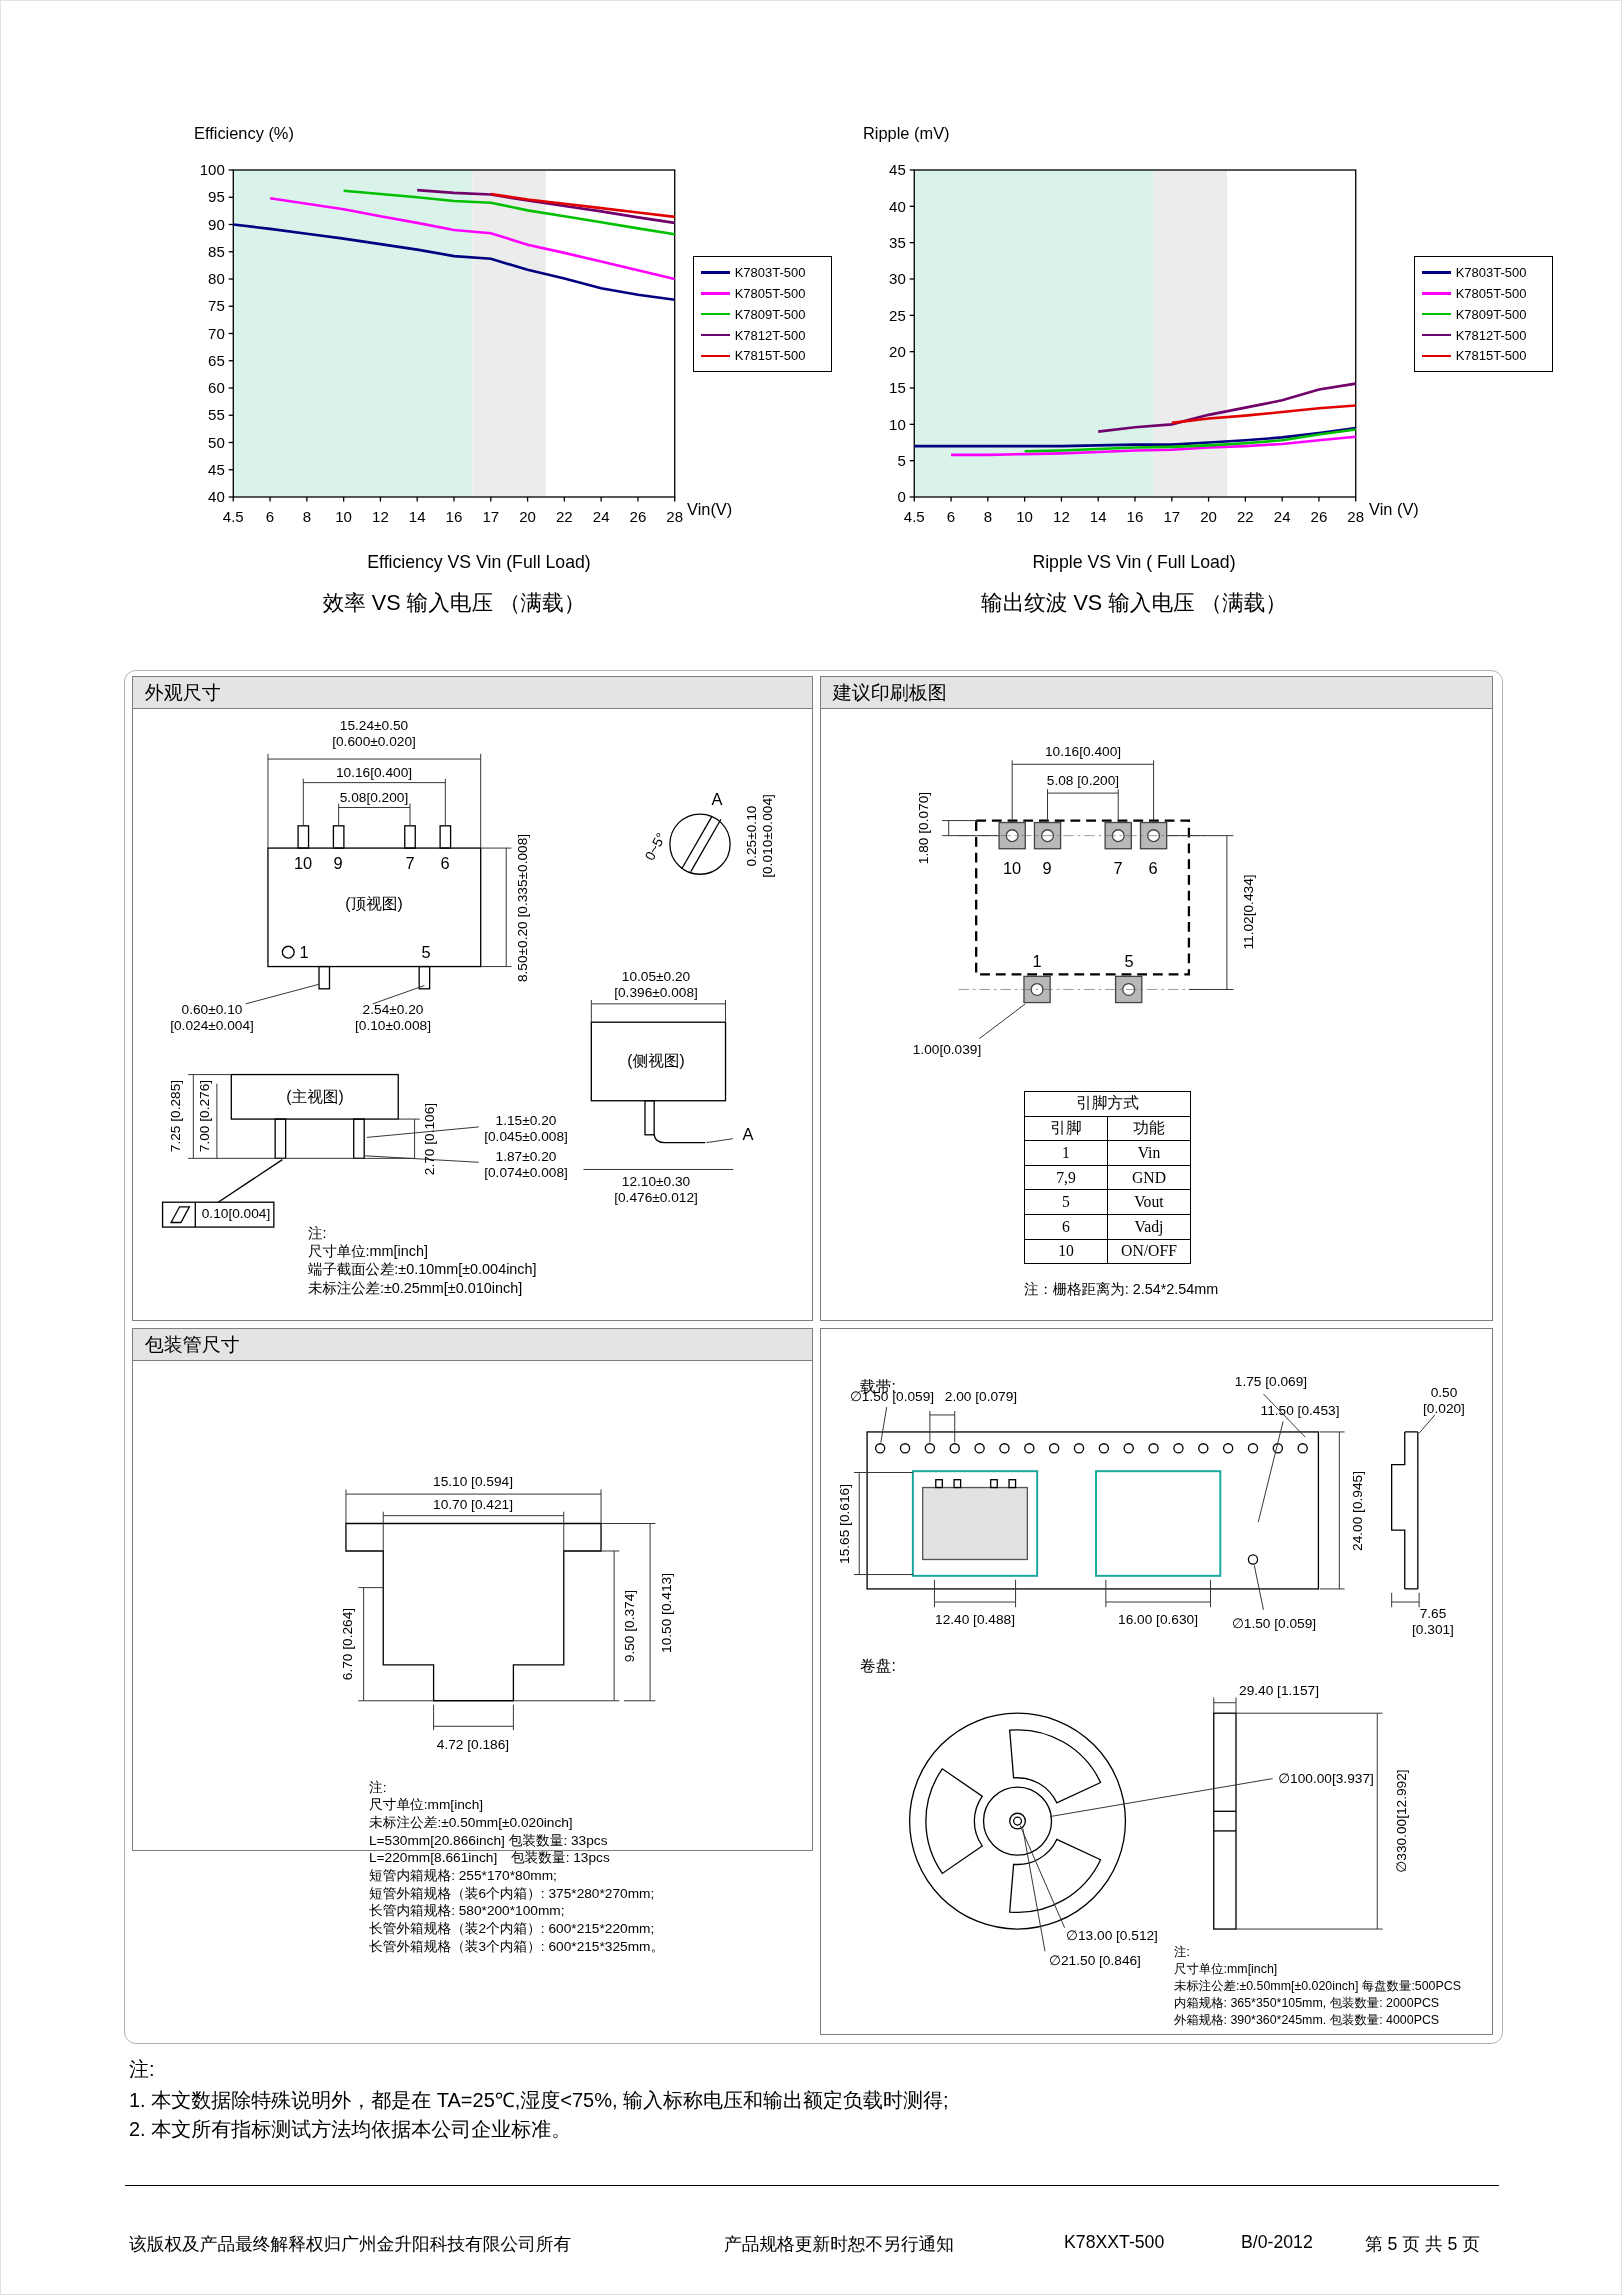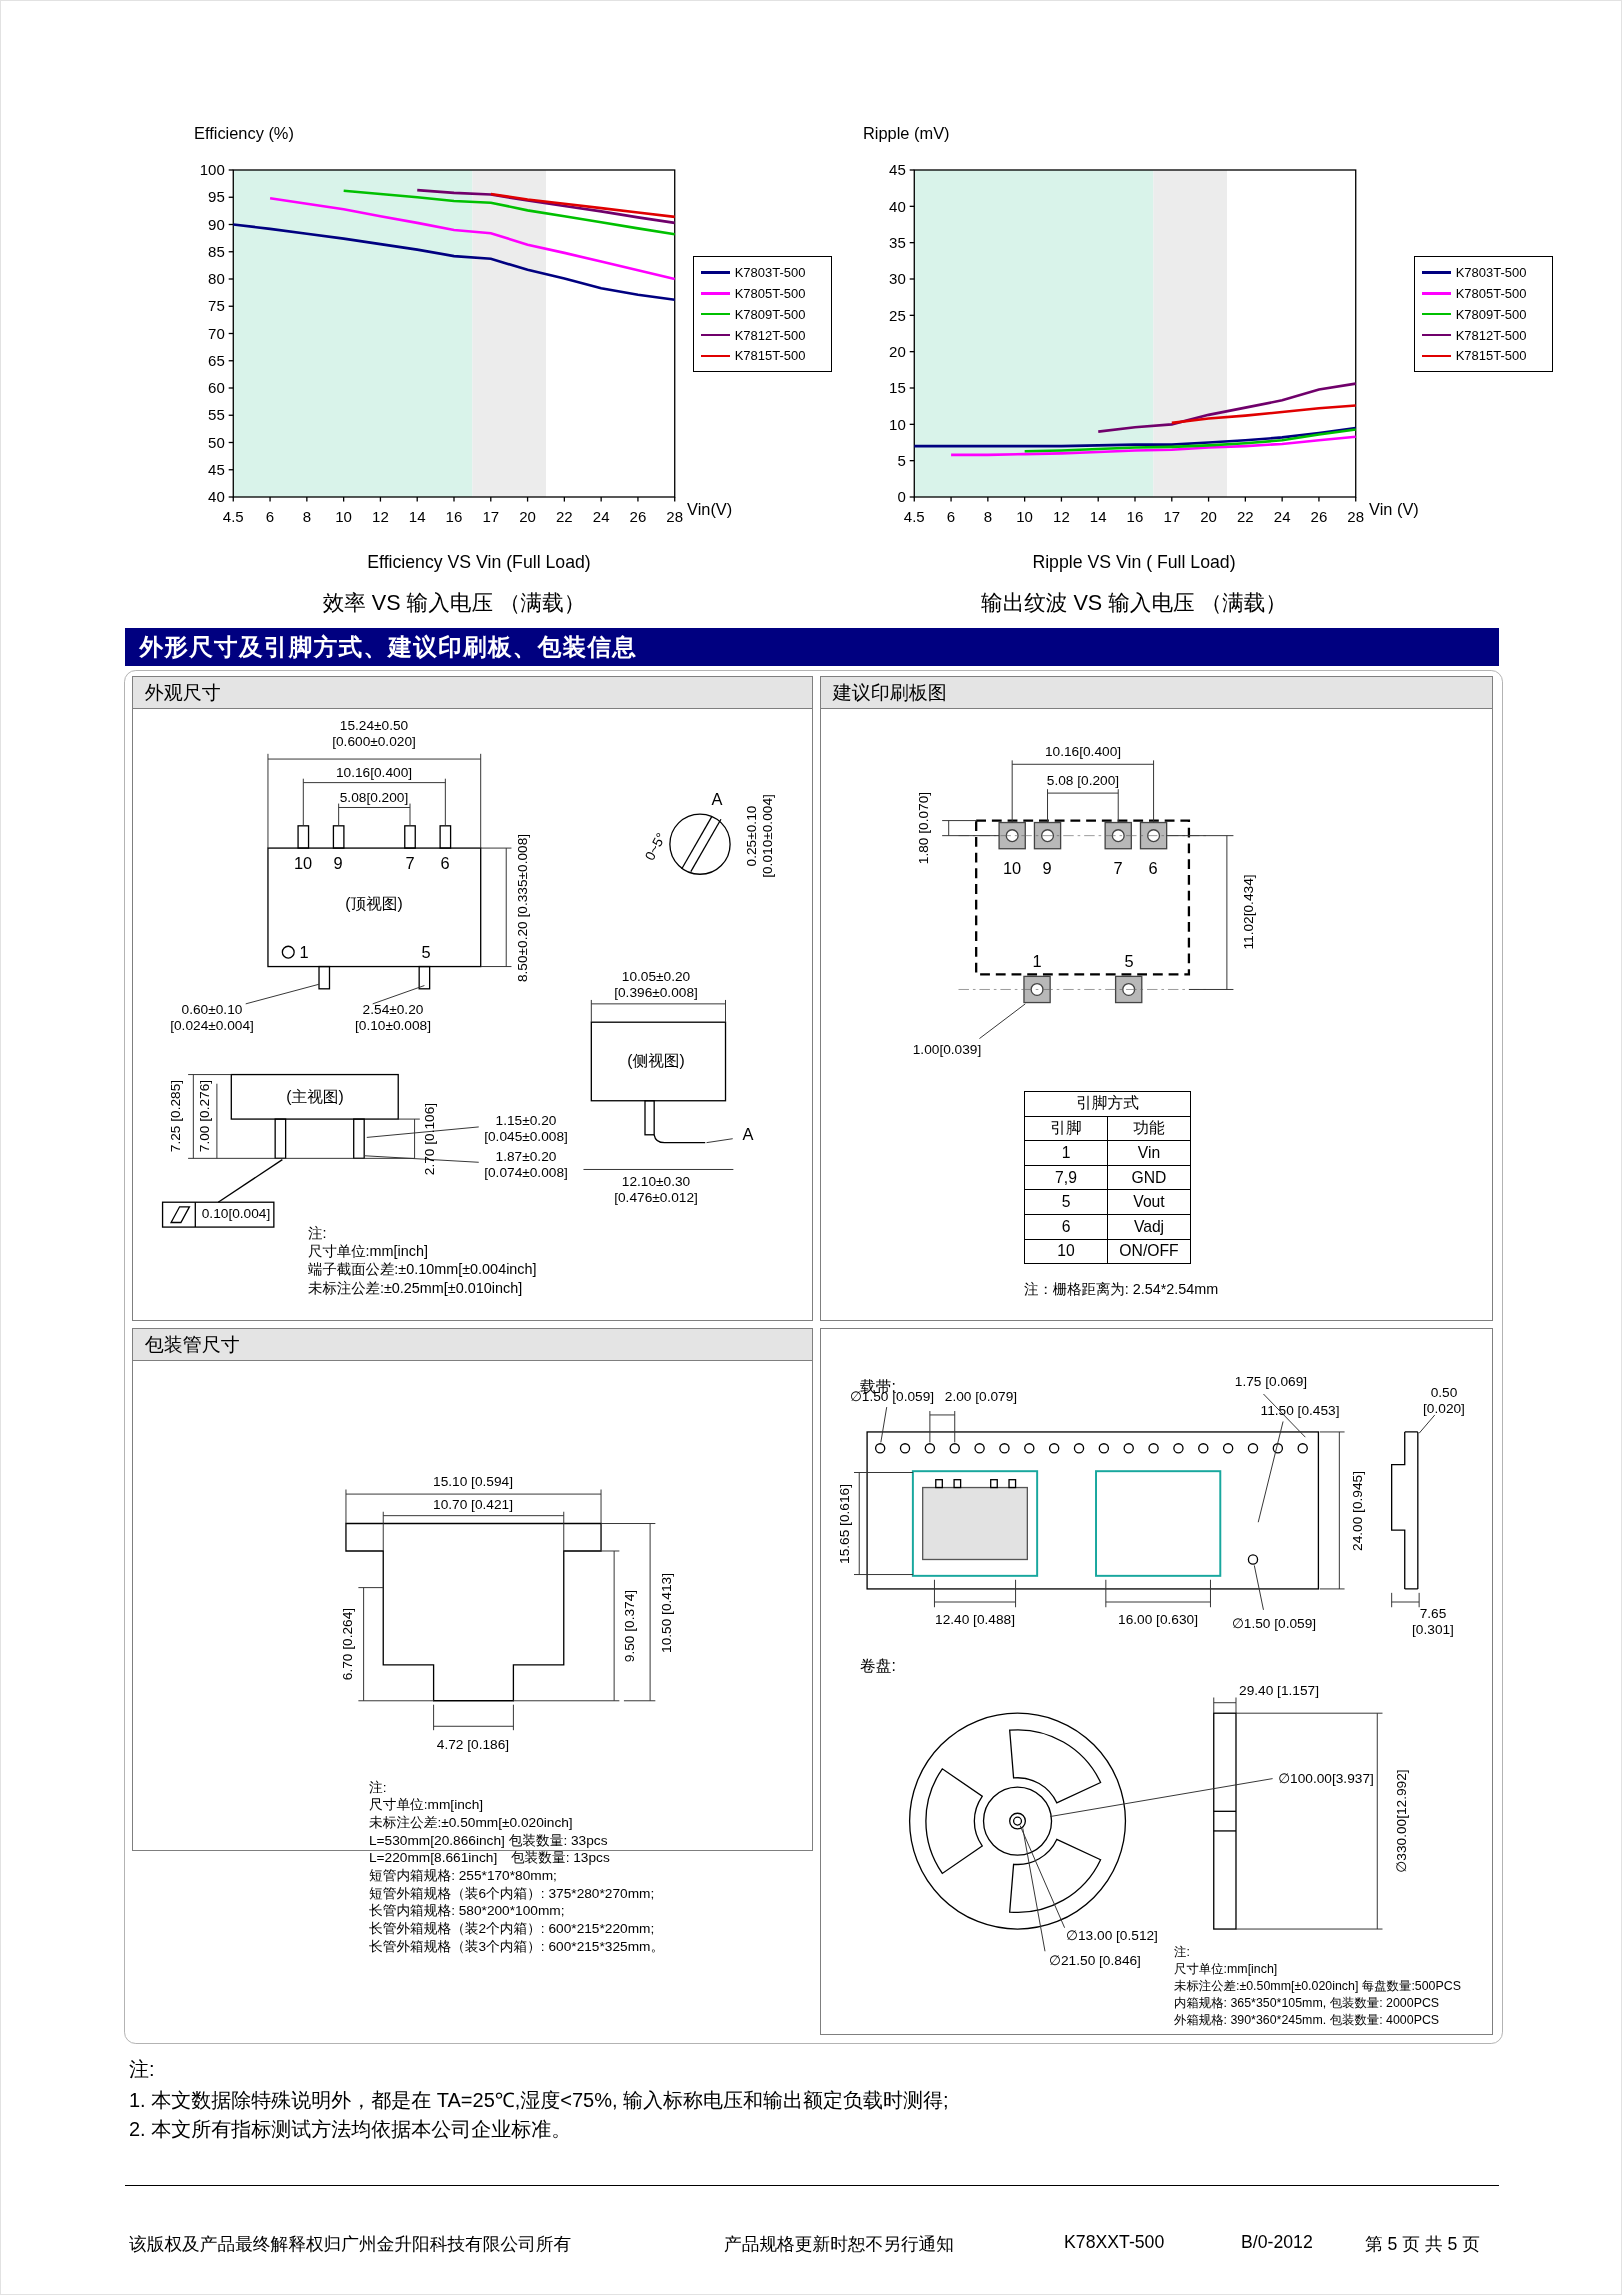--- a/index.html
+++ b/index.html
@@ -35,21 +35,21 @@
   .draw rect,.draw circle,.draw path,.draw polygon,.draw line{fill:none;stroke:#000;stroke-width:2;}
   .draw .dim line{stroke:#333;stroke-width:1.5;}
   .draw .pad{fill:#b8b8b8;stroke:#444;}
   .draw .hole{fill:#fff;stroke:#444;}
   .draw .outline-dash{stroke-width:3.5;stroke-dasharray:15 9;}
   .draw .cline{stroke:#666;stroke-width:1;stroke-dasharray:16 6 4 6;}
   .draw .pocket{stroke:#18a79e;stroke-width:3;}
   .draw .module{fill:#e2e2e2;stroke:#555;}
   .draw .flag{fill:#fff;stroke:#000;}
   .pin-table{position:absolute;border-collapse:collapse;}
-  .pin-table td{border:1.3px solid #000;width:82px;height:23.6px;text-align:center;font-size:15.7px;padding:0;}
+  .pin-table td{border:1.3px solid #000;width:82px;height:23.6px;text-align:center;font-size:15.7px;padding:0;font-family:Liberation Serif, serif;}
   .footer-rule{position:absolute;background:#000;height:1.3px;}
   .footer-text{position:absolute;font-size:17.7px;white-space:nowrap;margin-top:31px;}
   .bottom-note{position:absolute;font-size:20px;white-space:nowrap;}
 </style>
 </head>
 <body>
 
 <div class="page">
 
   <div class="axis-title" style="left:193px;top:123px">Efficiency (%)</div>
@@ -217,23 +217,20 @@
         <span class="legend-label">K7812T-500</span>
       </div>
       <div class="legend-row">
         <span class="legend-swatch" style="background: rgb(224, 0, 0);"></span>
         <span class="legend-label">K7815T-500</span>
       </div>
     </div>
   <div class="lbl caption-en" style="left:1133px;top:561px">Ripple VS Vin ( Full Load)</div>
   <div class="lbl caption-zh" style="left:1133px;top:602px">输出纹波 VS 输入电压 （满载）</div>
 
-  <div class="banner" style="left:124px;top:627px;width:1374px;height:38px">
-    <span>外形尺寸及引脚方式、建议印刷板、包装信息</span>
-  </div>
 
   <div class="panels-wrap" style="left:123px;top:669px;width:1377px;height:1372px"></div>
 
   <div class="panel" style="left:131px;top:675px;width:681px;height:645px">
     <div class="panel-header">
       <span>外观尺寸</span>
     </div>
     <div class="panel-content">
       <svg class="draw" width="681" height="614" viewBox="0 0 1040 938">
 

